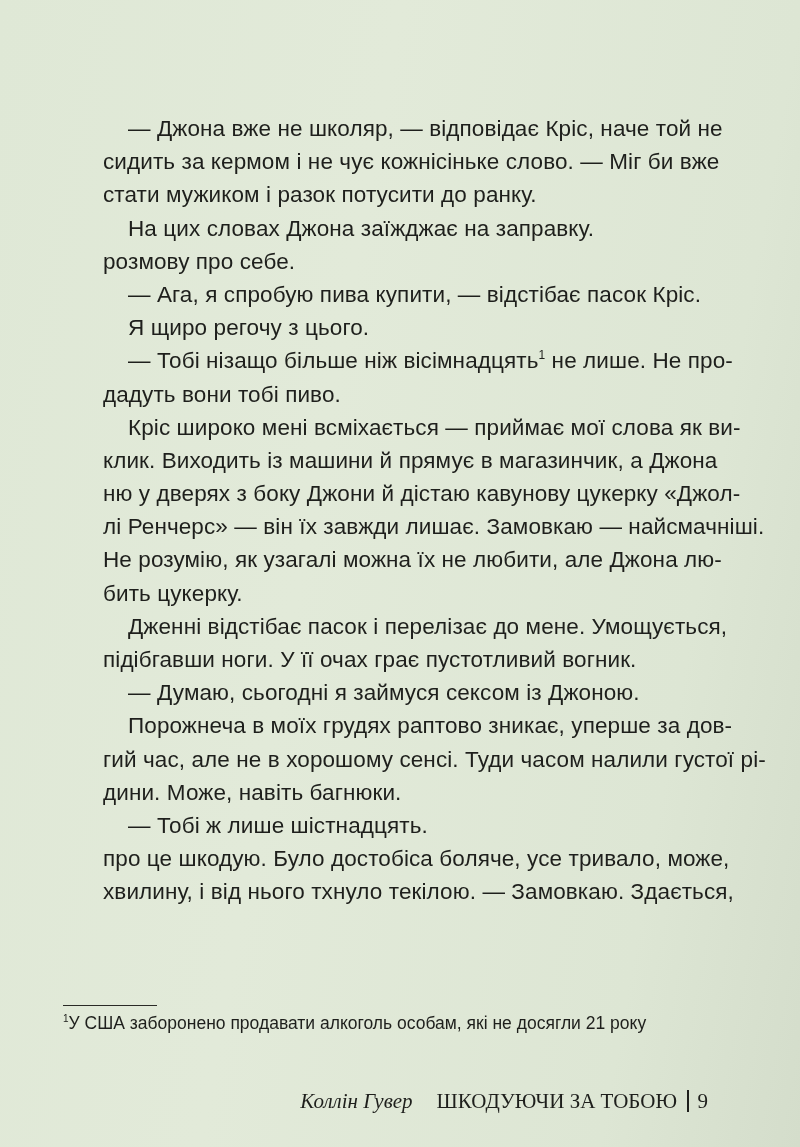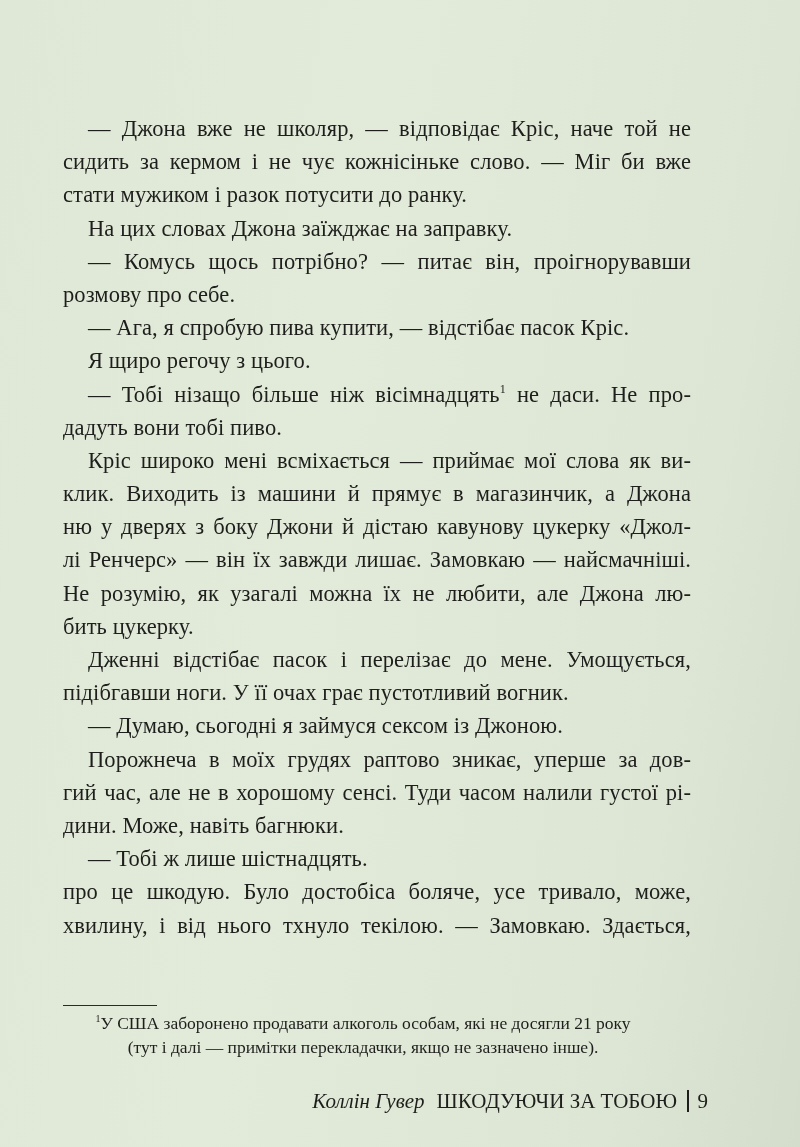--- a/index.html
+++ b/index.html
@@ -16,26 +16,27 @@
       font-family: "DejaVu Serif", "Liberation Serif", serif;
       color: #1e1f1c;
     }
     .page {
       position: absolute;
       left: 63px;
       top: 112px;
       width: 628px;
     }
     .line {
-      font-family: Liberation Serif, serif;
+      font-family: Liberation Sans, sans-serif;
       font-size: 22.5px;
       line-height: 33.2px;
       height: 33.2px;
       white-space: nowrap;
       letter-spacing: 0.1px;
+      margin-left: 40px;
     }
     .line.justify {
       text-align: justify;
       text-align-last: justify;
     }
     .line.indent {
       padding-left: 25px;
     }
     sup {
       font-size: 12px;
@@ -48,66 +49,64 @@
       top: 1005px;
       width: 94px;
       height: 1px;
       background: #2a2a26;
     }
     .footnote {
       position: absolute;
       left: 63px;
       top: 1011px;
       width: 600px;
-      font-family: Liberation Serif, serif;
+      font-family: Liberation Sans, sans-serif;
       font-size: 17.5px;
       line-height: 24px;
-      text-align: center;
     }
     .footnote .fline { white-space: nowrap; }
     .footnote sup {
       font-size: 10px;
       vertical-align: 7px;
     }
     .running-footer {
       position: absolute;
       right: 92px;
       top: 1088px;
       font-family: "Liberation Serif", serif;
       font-size: 21px;
       line-height: 26px;
       white-space: nowrap;
       display: flex;
       align-items: center;
     }
     .running-footer .author {
       font-style: italic;
-      margin-right: 12px;
+      margin-right: 24px;
     }
     .running-footer .sep {
       display: inline-block;
       width: 1.5px;
       height: 22px;
       background: #1e1f1c;
       margin: 0 9px 0 10px;
     }
   </style>
 </head>
 <body>
 
 <div class="page" id="page-body">
     <div class="line indent justify">— Джона вже не школяр, — відповідає Кріс, наче той не</div>
     <div class="line justify">сидить за кермом і не чує кожнісіньке слово. — Міг би вже</div>
     <div class="line">стати мужиком і разок потусити до ранку.</div>
     <div class="line indent">На цих словах Джона заїжджає на заправку.</div>
-    <div class="line indent justify">— Комусь щось потрібно? — питає він, проігнорувавши</div>
     <div class="line">розмову про себе.</div>
     <div class="line indent">— Ага, я спробую пива купити, — відстібає пасок Кріс.</div>
     <div class="line indent">Я щиро регочу з цього.</div>
-    <div class="line indent justify"><span>— Тобі нізащо більше ніж вісімнадцять</span><sup>1</sup><span> не даси. Не про-</span></div>
+    <div class="line indent justify"><span>— Тобі нізащо більше ніж вісімнадцять</span><sup>1</sup><span> не лише. Не про-</span></div>
     <div class="line">дадуть вони тобі пиво.</div>
     <div class="line indent justify">Кріс широко мені всміхається — приймає мої слова як ви-</div>
     <div class="line justify">клик. Виходить із машини й прямує в магазинчик, а Джона</div>
     <div class="line justify">ню у дверях з боку Джони й дістаю кавунову цукерку «Джол-</div>
     <div class="line justify">лі Ренчерс» — він їх завжди лишає. Замовкаю — найсмачніші.</div>
     <div class="line justify">Не розумію, як узагалі можна їх не любити, але Джона лю-</div>
     <div class="line">бить цукерку.</div>
     <div class="line indent justify">Дженні відстібає пасок і перелізає до мене. Умощується,</div>
     <div class="line">підібгавши ноги. У її очах грає пустотливий вогник.</div>
     <div class="line indent">— Думаю, сьогодні я займуся сексом із Джоною.</div>
@@ -115,21 +114,20 @@
     <div class="line justify">гий час, але не в хорошому сенсі. Туди часом налили густої рі-</div>
     <div class="line">дини. Може, навіть багнюки.</div>
     <div class="line indent">— Тобі ж лише шістнадцять.</div>
     <div class="line justify">про це шкодую. Було достобіса боляче, усе тривало, може,</div>
     <div class="line justify">хвилину, і від нього тхнуло текілою. — Замовкаю. Здається,</div>
   </div>
 
 <div class="footnote-rule"></div>
 <div class="footnote">
   <div class="fline"><sup>1</sup><span>У США заборонено продавати алкоголь особам, які не досягли 21 року</span></div>
-  <div class="fline">(тут і далі — примітки перекладачки, якщо не зазначено інше).</div>
 </div>
 
 <div class="running-footer">
   <span class="author">Коллін Гувер</span>
   <span class="title">ШКОДУЮЧИ ЗА ТОБОЮ</span>
   <span class="sep"></span>
   <span class="pagenum">9</span>
 </div>
 
 </body></html>

